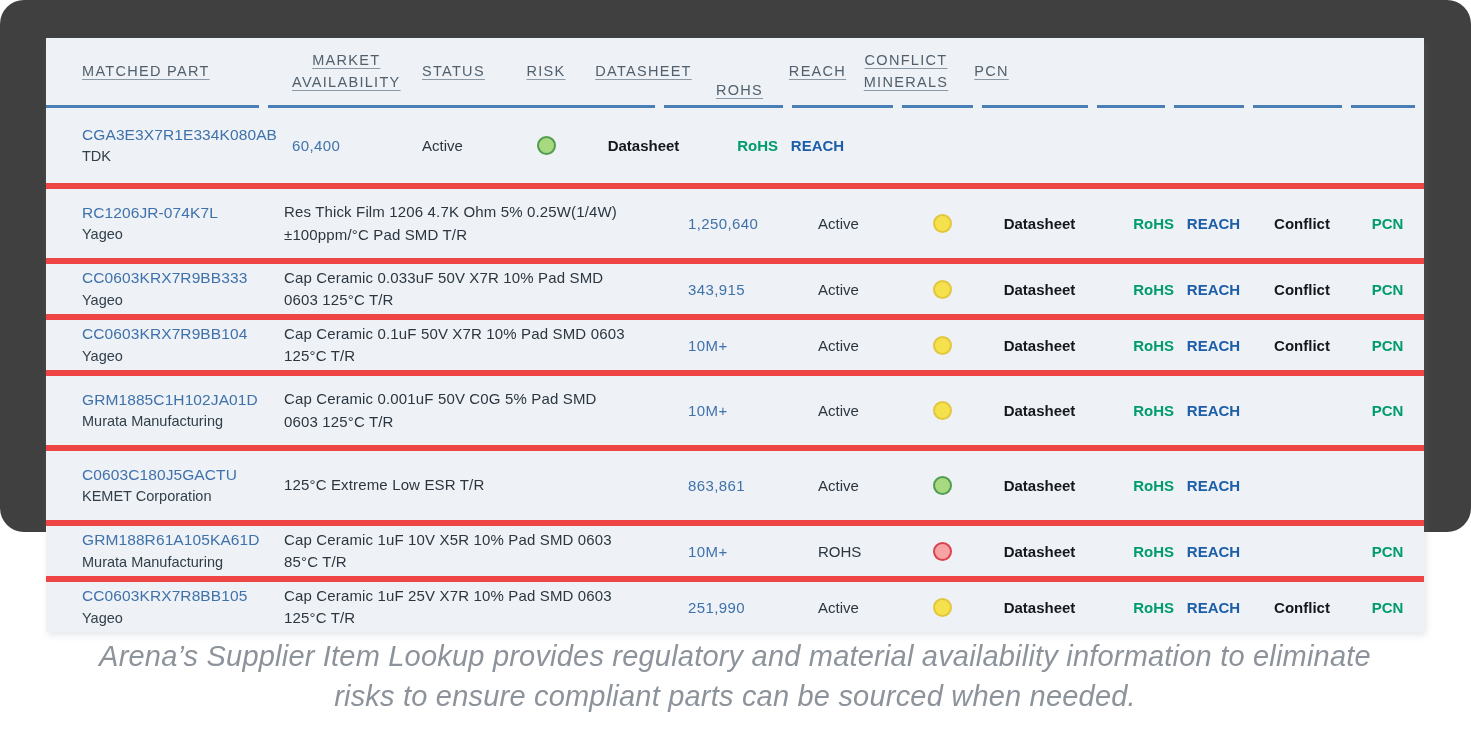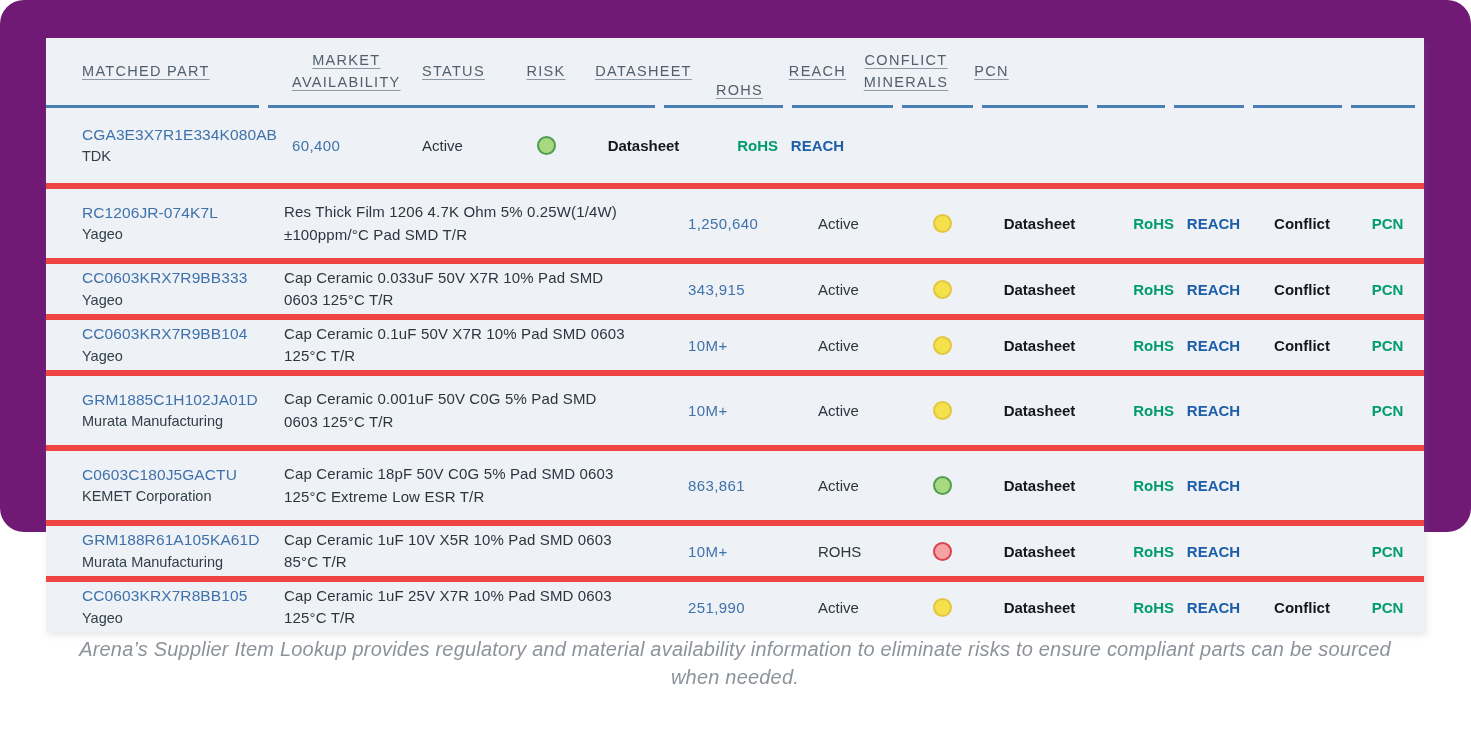--- a/index.html
+++ b/index.html
@@ -9,21 +9,21 @@
     height: 738px;
     background: #ffffff;
     font-family: "Liberation Sans", sans-serif;
     overflow: hidden;
   }
 
   #page {
     position: relative;
     width: 1471px;
     height: 532px;
-    background: #701a75;
+    background: #404040;
     border-radius: 24px;
   }
 
   
   #table-card {
     position: absolute;
     left: 46px;
     top: 38px;
     width: 1378px;
     background: #eef1f5;
@@ -184,21 +184,21 @@
   }
 
   
   #caption {
     position: absolute;
     left: 70px;
     top: 636px;
     width: 1330px;
     text-align: center;
     font-style: italic;
-    font-size: 20px;
+    font-size: 29px;
     line-height: 1.38;
     color: #8d939a;
     letter-spacing: 0.2px;
   }
 </style>
 </head>
 <body>
 
 <div id="page">
 
@@ -413,21 +413,20 @@
           <div class="cell c-pcn">
             <div class="lbl-pcn">PCN</div>
           </div>
         </div>
         <div class="row tall">
           <div class="cell c-part">
             <div class="mpn">C0603C180J5GACTU</div>
             <div class="mfr">KEMET Corporation</div>
           </div>
           <div class="cell c-desc">
-            <div class="desc">Cap Ceramic 18pF 50V C0G 5% Pad SMD 0603</div>
             <div class="desc">125°C Extreme Low ESR T/R</div>
           </div>
           <div class="cell c-avail">
             <div class="avail">863,861</div>
           </div>
           <div class="cell c-status">
             <div class="status">Active</div>
           </div>
           <div class="cell c-risk">
             <span class="dot green"></span>

